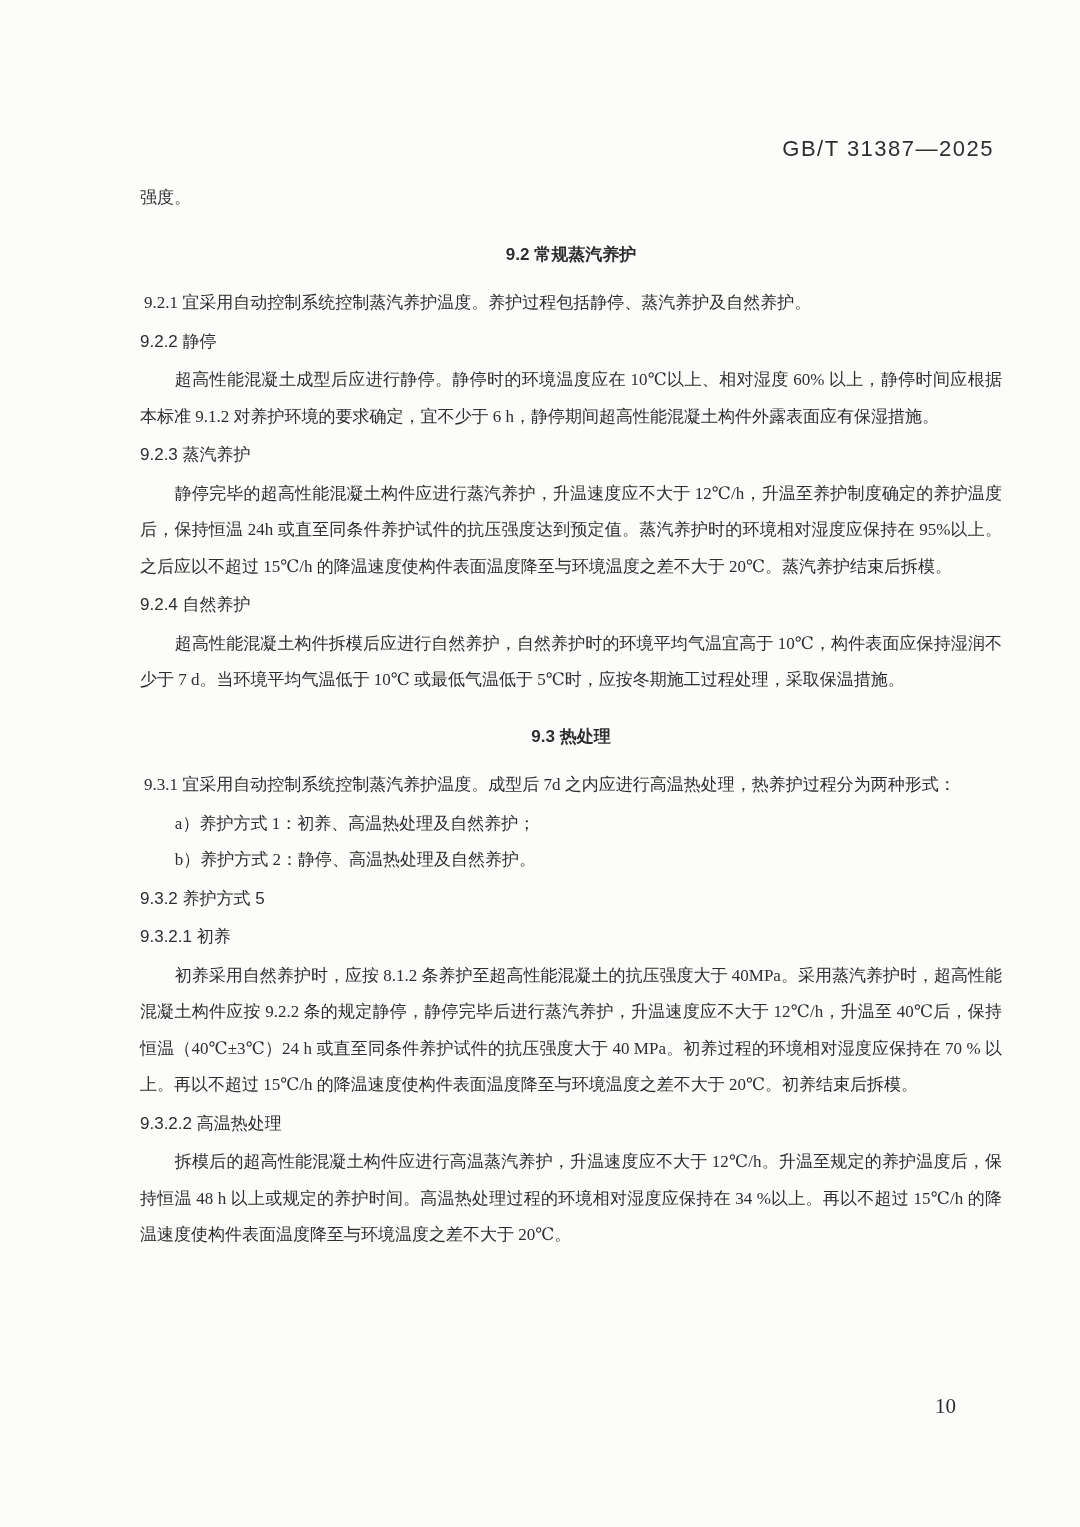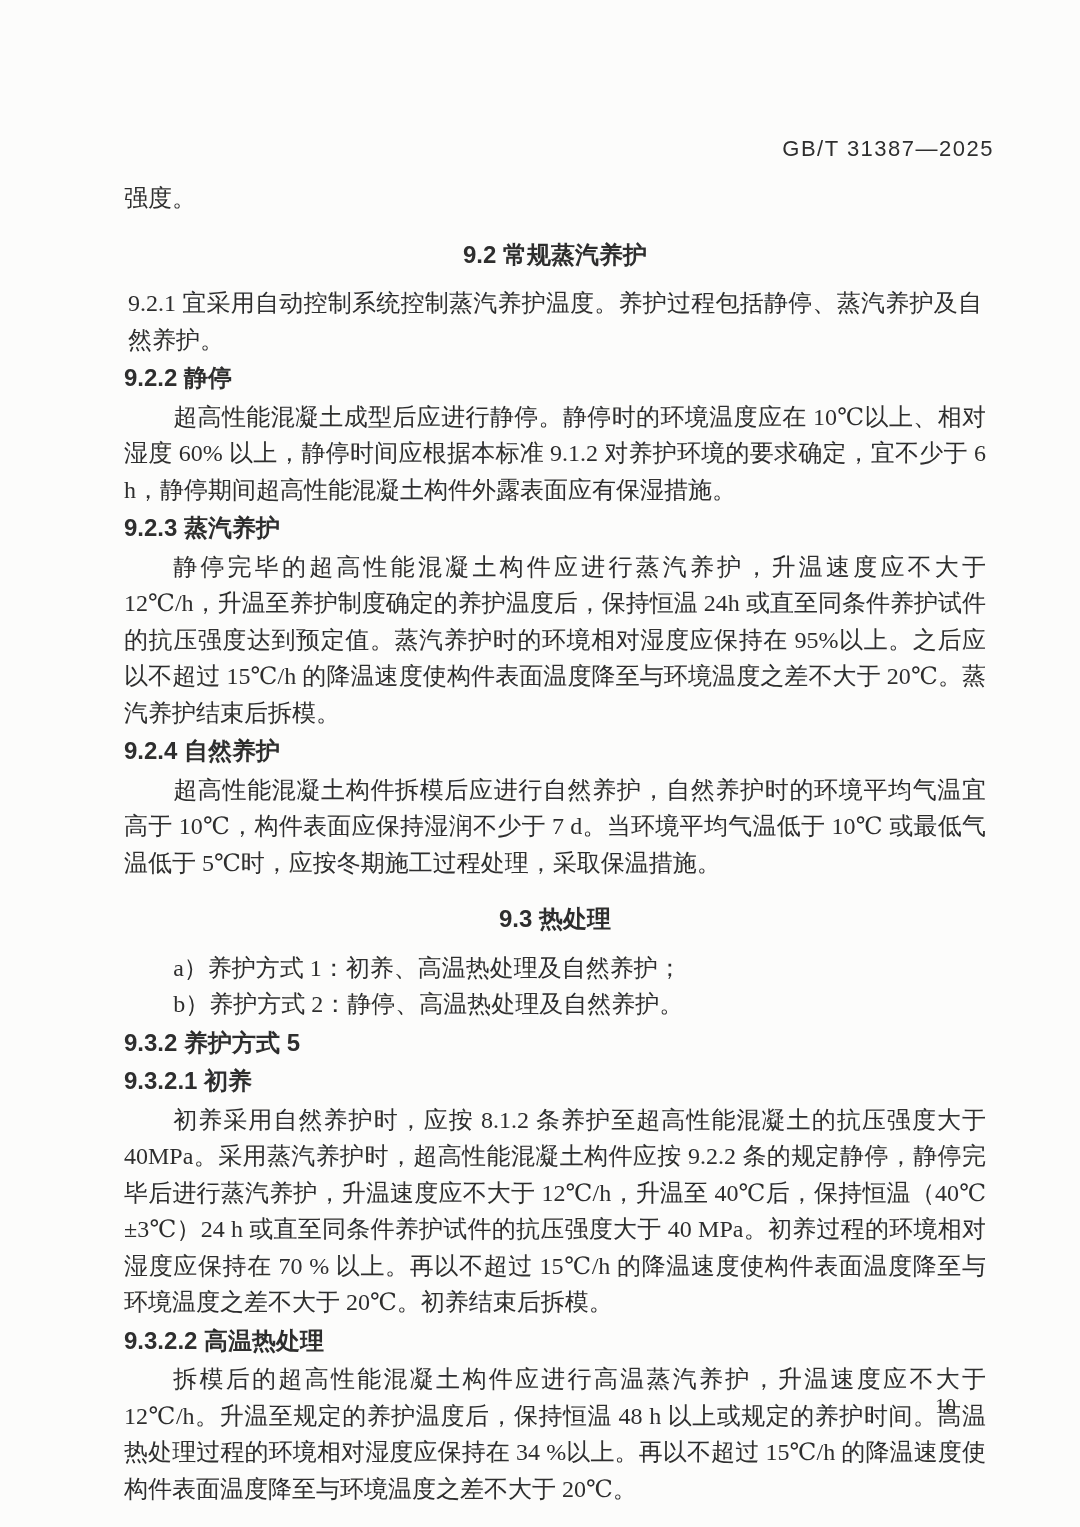--- a/index.html
+++ b/index.html
@@ -21,36 +21,36 @@
     top: 136px;
     right: 86px;
     font-family: "Liberation Sans", "DejaVu Sans", sans-serif;
     font-size: 22px;
     letter-spacing: 1.5px;
     color: #2e2e2e;
     white-space: nowrap;
   }
   .content {
     position: absolute;
-    left: 124px;
+    left: 140px;
     top: 180px;
     width: 862px;
-    font-size: 24px;
+    font-size: 17px;
     line-height: 36.5px;
     text-align: justify;
     text-justify: inter-ideograph;
   }
   .h2 {
     font-weight: bold;
     font-family: "Liberation Sans", "DejaVu Sans", sans-serif;
     margin: 20px 0 12px 0;
     text-align: center;
   }
   .h3 {
-    font-weight: bold;
+    font-weight: normal;
     font-family: "Liberation Sans", "DejaVu Sans", sans-serif;
     margin: 2px 0;
     text-align: left;
   }
   .clause { margin: 2px 4px; }
   .para { text-indent: 2.05em; }
   .cont { text-indent: 0; }
   .li { text-indent: 2.05em; text-align: left; }
   .page-num {
     position: absolute;
@@ -82,20 +82,21 @@
     <div class="h3">9.2.3 蒸汽养护</div>
 
     <div class="para">静停完毕的超高性能混凝土构件应进行蒸汽养护，升温速度应不大于 12℃/h，升温至养护制度确定的养护温度后，保持恒温 24h 或直至同条件养护试件的抗压强度达到预定值。蒸汽养护时的环境相对湿度应保持在 95%以上。之后应以不超过 15℃/h 的降温速度使构件表面温度降至与环境温度之差不大于 20℃。蒸汽养护结束后拆模。</div>
 
     <div class="h3">9.2.4 自然养护</div>
 
     <div class="para">超高性能混凝土构件拆模后应进行自然养护，自然养护时的环境平均气温宜高于 10℃，构件表面应保持湿润不少于 7 d。当环境平均气温低于 10℃ 或最低气温低于 5℃时，应按冬期施工过程处理，采取保温措施。</div>
 
     <div class="h2">9.3 热处理</div>
 
+    <div class="clause">9.3.1 宜采用自动控制系统控制蒸汽养护温度。成型后 7d 之内应进行高温热处理，热养护过程分为两种形式：</div>
 
     <div class="li">a）养护方式 1：初养、高温热处理及自然养护；</div>
 
     <div class="li">b）养护方式 2：静停、高温热处理及自然养护。</div>
 
     <div class="h3">9.3.2 养护方式 5</div>
 
     <div class="h3">9.3.2.1 初养</div>
 
     <div class="para">初养采用自然养护时，应按 8.1.2 条养护至超高性能混凝土的抗压强度大于 40MPa。采用蒸汽养护时，超高性能混凝土构件应按 9.2.2 条的规定静停，静停完毕后进行蒸汽养护，升温速度应不大于 12℃/h，升温至 40℃后，保持恒温（40℃±3℃）24 h 或直至同条件养护试件的抗压强度大于 40 MPa。初养过程的环境相对湿度应保持在 70 % 以上。再以不超过 15℃/h 的降温速度使构件表面温度降至与环境温度之差不大于 20℃。初养结束后拆模。</div>

